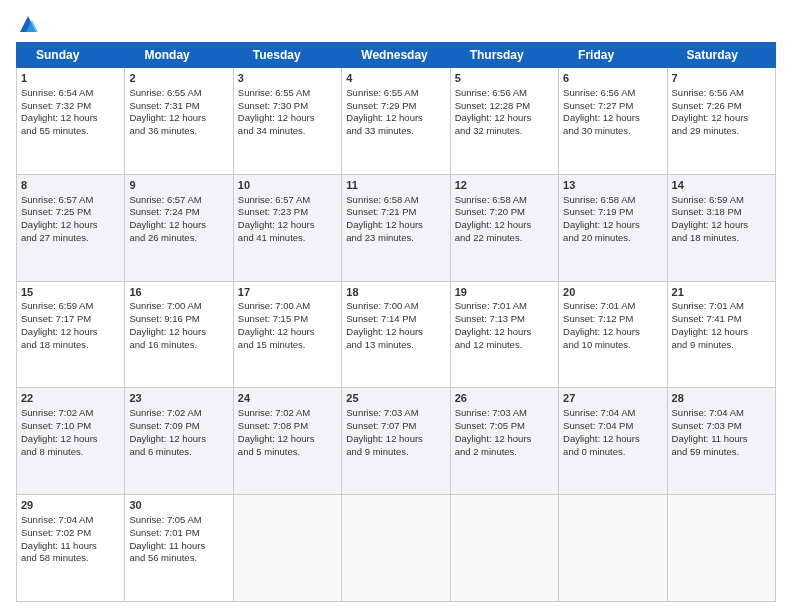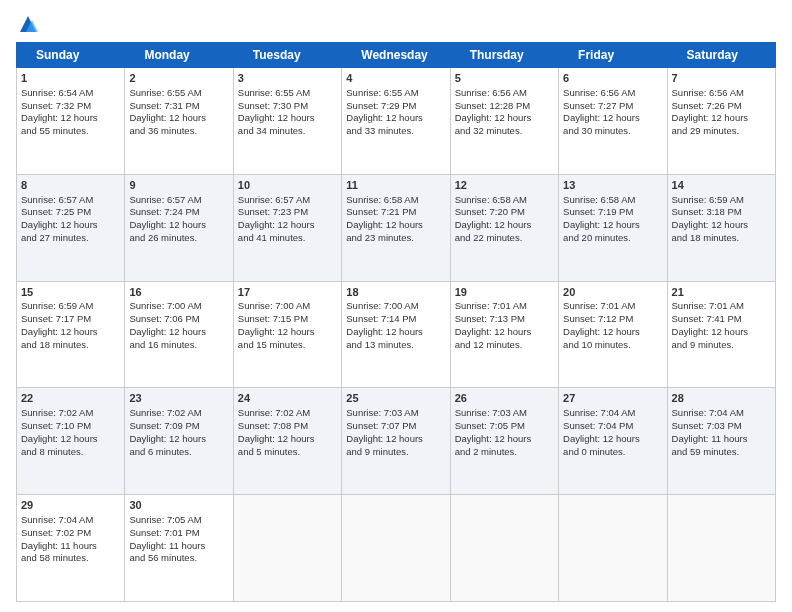--- a/index.html
+++ b/index.html
@@ -238,21 +238,21 @@
           <td>
             <span class="day-num">15</span>
             <div>Sunrise: 6:59 AM</div>
             <div>Sunset: 7:17 PM</div>
             <div>Daylight: 12 hours</div>
             <div>and 18 minutes.</div>
           </td>
           <td>
             <span class="day-num">16</span>
             <div>Sunrise: 7:00 AM</div>
-            <div>Sunset: 7:06 PM</div>
+            <div>Sunset: 9:16 PM</div>
             <div>Daylight: 12 hours</div>
             <div>and 16 minutes.</div>
           </td>
           <td>
             <span class="day-num">17</span>
             <div>Sunrise: 7:00 AM</div>
             <div>Sunset: 7:15 PM</div>
             <div>Daylight: 12 hours</div>
             <div>and 15 minutes.</div>
           </td>

